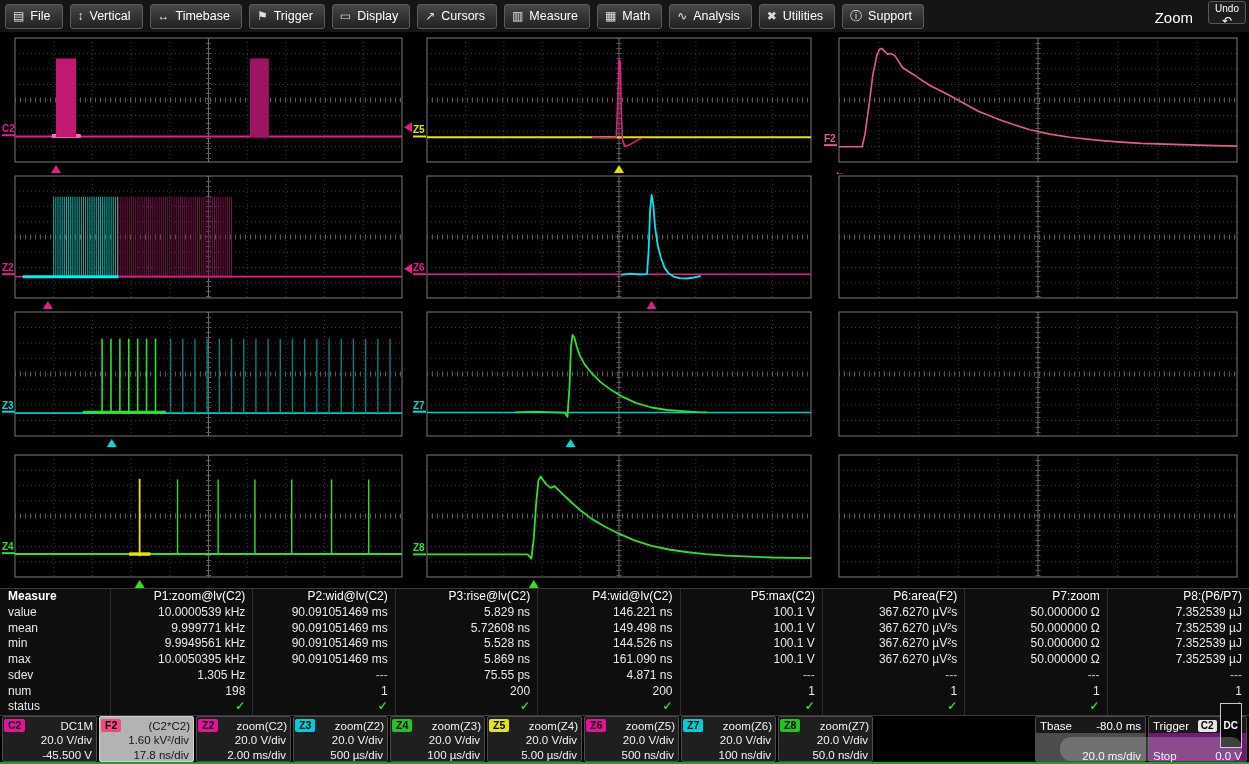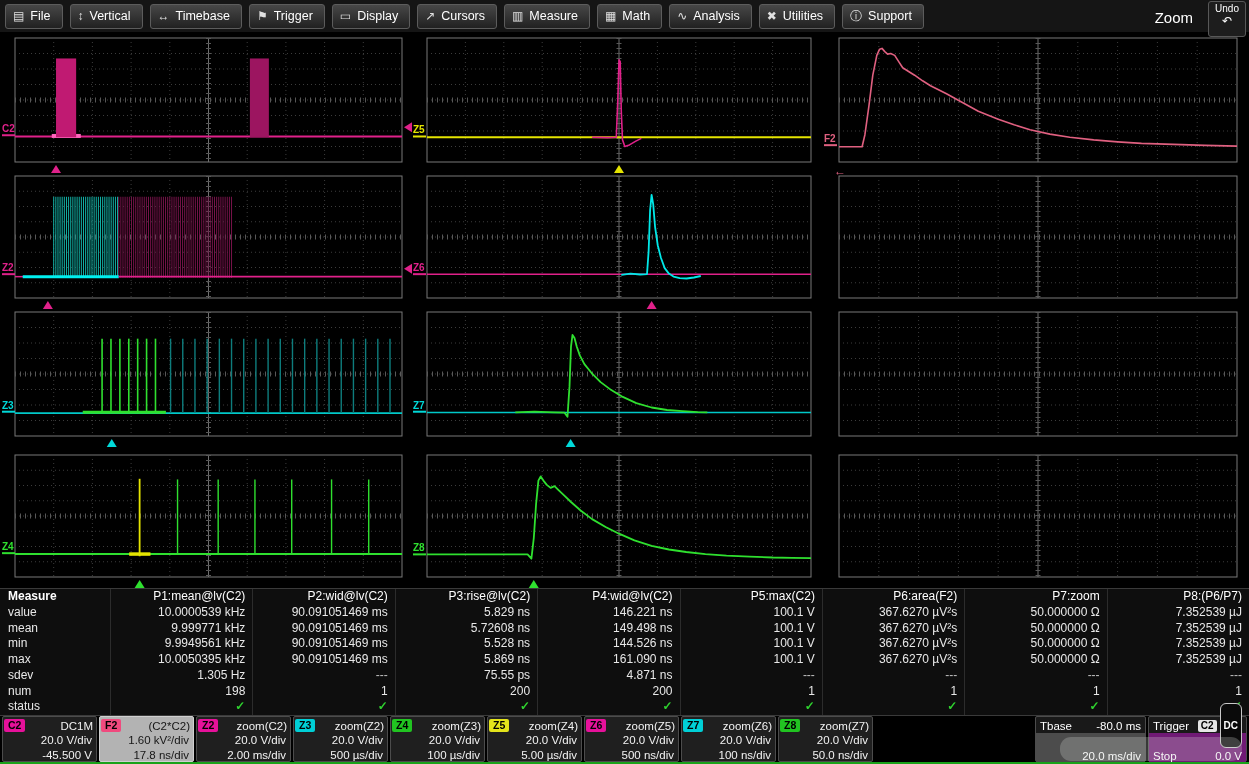--- a/index.html
+++ b/index.html
@@ -8,21 +8,21 @@
 
   
   .menubar{position:absolute;top:0;left:0;width:1249px;height:33px;background:#151515;
            display:flex;align-items:center;gap:7px;padding-left:5px;box-sizing:border-box;
            border-bottom:1px solid #000;}
   .menu-btn{display:flex;align-items:center;gap:6px;height:25px;padding:0 11px 0 7px;
             background:linear-gradient(#474747,#212121);border:1px solid #5c5c5c;border-radius:3px;
             color:#fff;font-size:12.5px;cursor:default;box-sizing:border-box;}
   .menu-btn .menu-icon{font-size:12px;color:#e0e0e0;}
   .zoom-label{position:absolute;right:56px;top:9px;color:#fff;font-size:15px;}
-  .undo-btn{position:absolute;right:3px;top:1px;width:38px;height:36px;background:#1d1d1d;
+  .undo-btn{position:absolute;right:3px;top:1px;width:38px;height:23px;background:#1d1d1d;
             border:1px solid #585858;border-radius:3px;color:#fff;font-size:10px;
             text-align:center;line-height:1.15;padding-top:1px;box-sizing:border-box;}
   .undo-btn .undo-icon{font-size:12px;display:block;line-height:1;}
 
   
   .measure{position:absolute;top:588px;left:0;width:1249px;height:128px;background:#0e0e0e;
            border-top:1px solid #3a3a3a;border-bottom:1px solid #3a3a3a;
            display:grid;grid-template-columns:110px repeat(8,1fr);
            grid-auto-rows:15.75px;font-size:12px;color:#e8e8e8;box-sizing:border-box;}
   .measure .cell{white-space:nowrap;overflow:hidden;line-height:15.5px;}
@@ -47,21 +47,21 @@
 
   .sys-box{position:absolute;top:0;height:46px;background:#191919;border:1px solid #4c4c4c;
            border-radius:2px;box-sizing:border-box;color:#fff;font-size:11.5px;}
   .sys-header{display:flex;align-items:center;height:15px;padding:1px 4px 0 4px;}
   .sys-title{font-weight:normal;}
   .sys-header .spacer{flex:1;}
   .sys-body{background:#4c4c4c;height:29px;padding:16px 0 1px 0;}
   .kv{display:flex;justify-content:space-between;padding:0 4px;line-height:14.5px;white-space:nowrap;}
   .badge-light{background:#e6e6e6;color:#000;font-size:10px;font-weight:bold;border-radius:2px;
                padding:0 3px;margin-left:3px;line-height:12px;}
-  .badge-dark{background:#0a0a0a;color:#fff;font-size:10px;font-weight:bold;border-radius:6px;
+  .badge-dark{background:#0a0a0a;color:#fff;font-size:10px;font-weight:bold;border-radius:0;
               border:1px solid #c8c8c8;padding:16px 3px;margin-left:3px;line-height:11px;}
 
   .watermark{position:absolute;top:737px;left:1060px;width:182px;height:24px;
              background:rgba(215,222,215,0.26);border-radius:11px;}
   .bottom-strip{position:absolute;top:762px;left:0;width:1249px;height:2px;background:#1aa21a;}
 </style>
 </head>
 <body>
 
 <div id="screen">
@@ -545,21 +545,21 @@
         <line x1="839" y1="497.25" x2="1237" y2="497.25" stroke="#3c3c3c" stroke-width="1" stroke-dasharray="1 3"></line>
         <line x1="839" y1="512.5" x2="1237" y2="512.5" stroke="#3c3c3c" stroke-width="1" stroke-dasharray="1 3"></line>
         <line x1="839" y1="527.75" x2="1237" y2="527.75" stroke="#3c3c3c" stroke-width="1" stroke-dasharray="1 3"></line>
         <line x1="839" y1="482" x2="1237" y2="482" stroke="#585858" stroke-width="5" stroke-dasharray="1 4"></line>
         <line x1="1038" y1="421" x2="1038" y2="543" stroke="#585858" stroke-width="5" stroke-dasharray="1 4"></line>
       </g>
     </svg>
 
   <div class="measure" id="measure-table">
       <div class="cell rowlab corner">Measure</div>
-      <div class="cell val hdr">P1:mean@lv(C2)</div>
+      <div class="cell val hdr">P1:zoom@lv(C2)</div>
       <div class="cell val hdr">P2:wid@lv(C2)</div>
       <div class="cell val hdr">P3:rise@lv(C2)</div>
       <div class="cell val hdr">P4:wid@lv(C2)</div>
       <div class="cell val hdr">P5:max(C2)</div>
       <div class="cell val hdr">P6:area(F2)</div>
       <div class="cell val hdr">P7:zoom</div>
       <div class="cell val hdr">P8:(P6/P7)</div>
       <div class="cell rowlab">value</div>
       <div class="cell val">10.0000539 kHz</div>
       <div class="cell val">90.091051469 ms</div>

